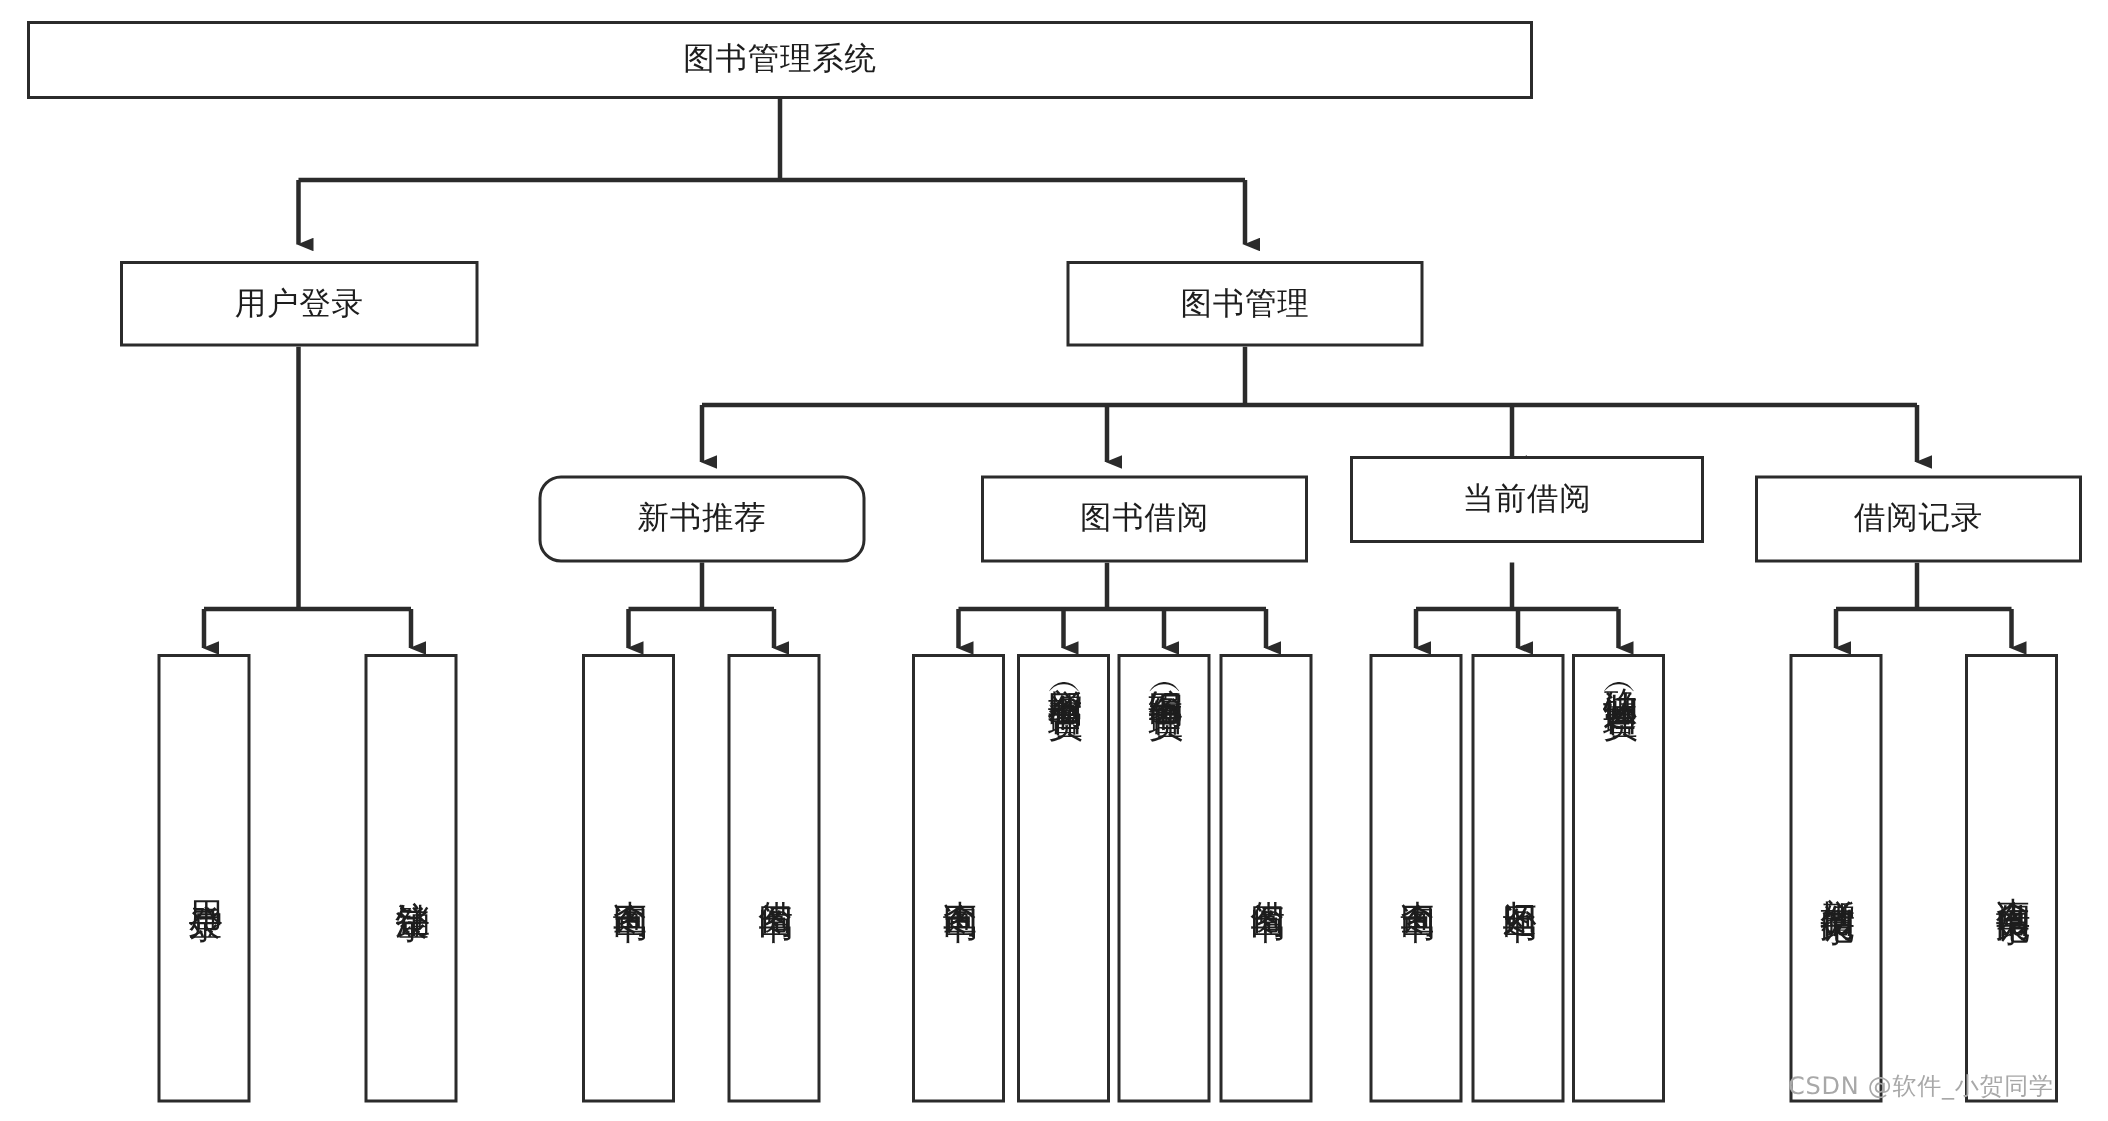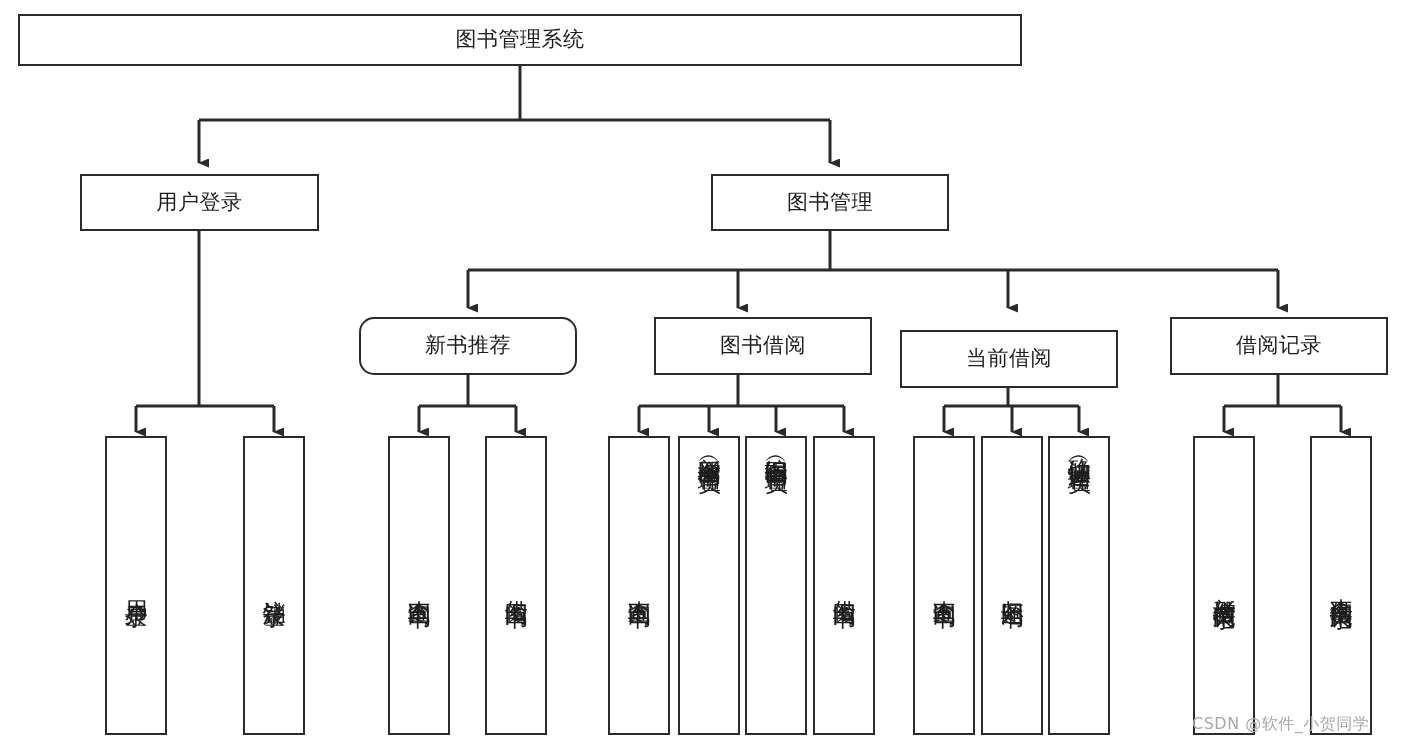--- a/index.html
+++ b/index.html
@@ -153,21 +153,21 @@
   </div>
 
   <div class="node-box" style="left:359px; top:317px; width:218px; height:58px;border-radius:15px;">
     <span class="node-label-h">新书推荐</span>
   </div>
 
   <div class="node-box" style="left:630px; top:317px; width:218px; height:58px;margin-left:24px;">
     <span class="node-label-h">图书借阅</span>
   </div>
 
-  <div class="node-box" style="left:900px; top:330px; width:218px; height:58px;">
+  <div class="node-box" style="left:900px; top:304px; width:236px; height:58px;">
     <span class="node-label-h">当前借阅</span>
   </div>
 
   <div class="node-box" style="left:1170px; top:317px; width:218px; height:58px;">
     <span class="node-label-h">借阅记录</span>
   </div>
 
   <div class="node-box vertical center-v" style="left:105px; top:436px; width:62px; height:299px;">
     <span class="node-label-v">用户登录</span>
   </div>

